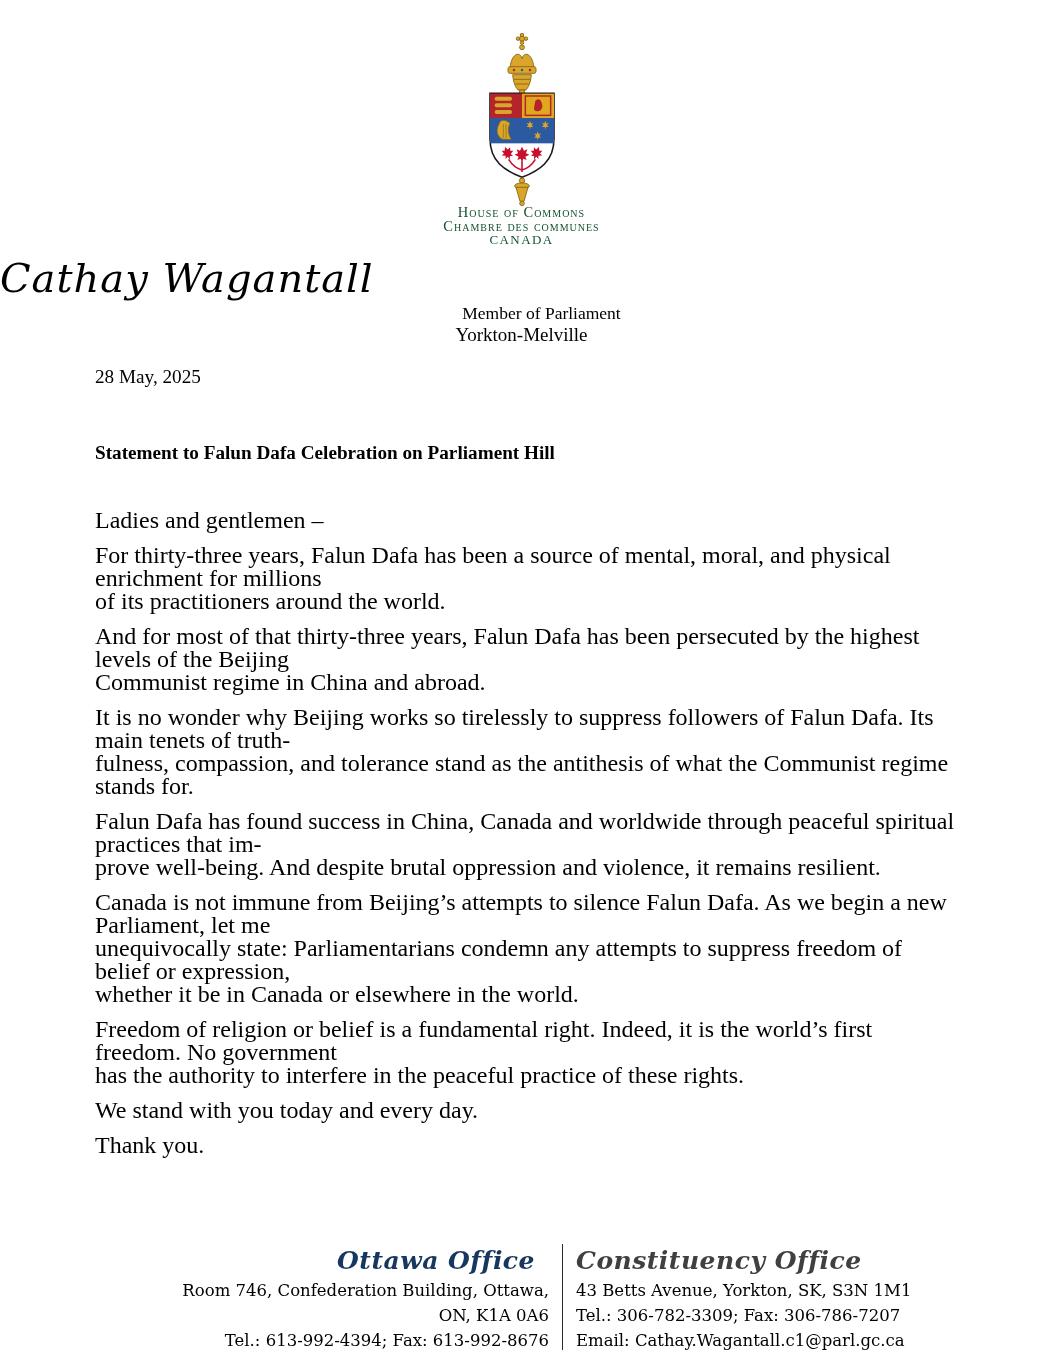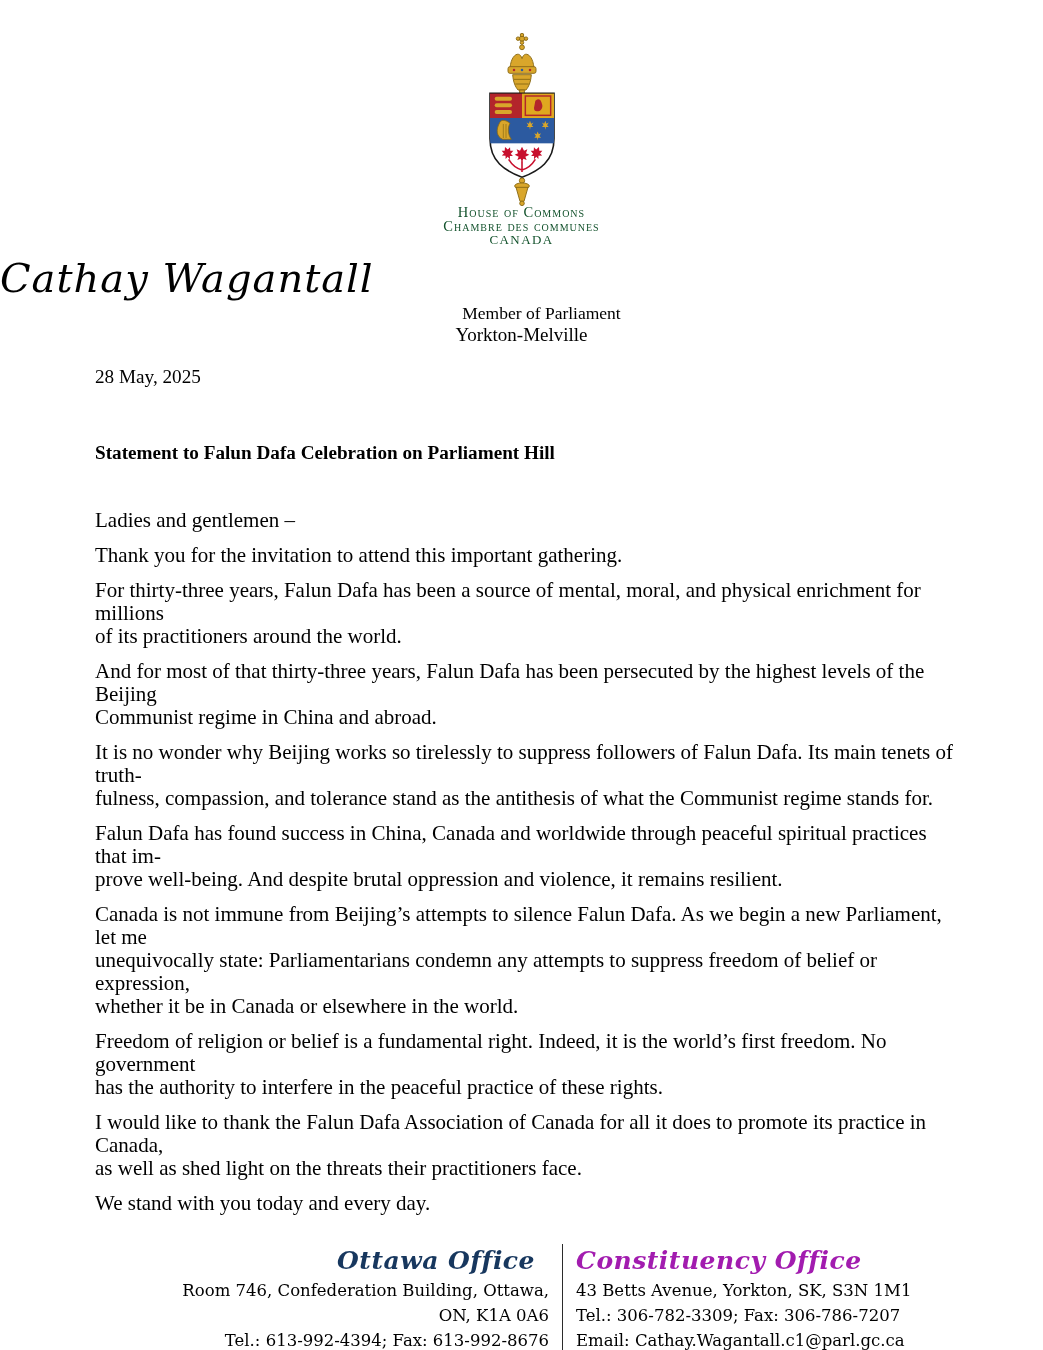--- a/index.html
+++ b/index.html
@@ -17,21 +17,21 @@
        letter-spacing:1px;line-height:44px;}
   .mp-title{position:absolute;top:304px;left:0;width:100%;text-align:center;
        font-size:17.5px;line-height:19px;padding-left:20px;}
   .mp-riding{position:absolute;top:325px;left:0;width:100%;text-align:center;
        font-size:19px;line-height:19px;}
 
   
   .date{position:absolute;top:366px;left:95px;font-size:19.2px;}
   .subject{position:absolute;top:442px;left:95px;font-size:19.2px;font-weight:bold;}
   .body-text{position:absolute;top:509px;left:95px;width:862px;}
-  .body-text p{margin:0 0 12px 0;font-size:21px;line-height:23px;white-space:pre-line;}
+  .body-text p{margin:0 0 12px 0;font-size:24px;line-height:23px;white-space:pre-line;}
 
   
   .footer{position:absolute;top:1244px;left:0;width:100%;margin-left:41px;}
   .footer-cols{display:flex;justify-content:center;align-items:stretch;}
   .fcol{width:392px;font-family:"DejaVu Serif", serif;font-size:16.5px;line-height:25px;}
   .fcol.left{text-align:right;padding-right:13px;border-right:1.6px solid #2b2b2b;}
   .fcol.right{text-align:left;padding-left:13px;}
   .office-title{font-family:"DejaVu Serif", serif;font-style:italic;font-weight:bold;
        font-size:25px;line-height:34px;letter-spacing:0.5px;}
   .fcol.left .office-title{padding-right:14px;}
@@ -122,49 +122,47 @@
 
   <div class="mp-name">Cathay Wagantall</div>
   <div class="mp-title">Member of Parliament</div>
   <div class="mp-riding">Yorkton-Melville</div>
 
   <div class="date">28 May, 2025</div>
   <div class="subject">Statement to Falun Dafa Celebration on Parliament Hill</div>
 
   <div class="body-text">
     <p>Ladies and gentlemen –</p>
-    <p>Thank you for the invitation to attend this important gathering.</p>
     <p>For thirty-three years, Falun Dafa has been a source of mental, moral, and physical enrichment for millions
 of its practitioners around the world.</p>
     <p>And for most of that thirty-three years, Falun Dafa has been persecuted by the highest levels of the Beijing
 Communist regime in China and abroad.</p>
     <p>It is no wonder why Beijing works so tirelessly to suppress followers of Falun Dafa. Its main tenets of truth-
 fulness, compassion, and tolerance stand as the antithesis of what the Communist regime stands for.</p>
     <p>Falun Dafa has found success in China, Canada and worldwide through peaceful spiritual practices that im-
 prove well-being. And despite brutal oppression and violence, it remains resilient.</p>
     <p>Canada is not immune from Beijing’s attempts to silence Falun Dafa. As we begin a new Parliament, let me
 unequivocally state: Parliamentarians condemn any attempts to suppress freedom of belief or expression,
 whether it be in Canada or elsewhere in the world.</p>
     <p>Freedom of religion or belief is a fundamental right. Indeed, it is the world’s first freedom. No government
 has the authority to interfere in the peaceful practice of these rights.</p>
-    <p>I would like to thank the Falun Dafa Association of Canada for all it does to promote its practice in Canada,
-as well as shed light on the threats their practitioners face.</p>
     <p>We stand with you today and every day.</p>
+    <p>Thank you.</p>
   </div>
 
   <div class="footer">
     <div class="footer-cols">
       <div class="fcol left">
         <div class="office-title" style="color:#17375E">Ottawa Office</div>
         <div>Room 746, Confederation Building, Ottawa, ON, K1A 0A6</div>
         <div>Tel.: 613-992-4394; Fax: 613-992-8676</div>
         <div>Email: Cathay.Wagantall@parl.gc.ca</div>
       </div>
       <div class="fcol right">
-        <div class="office-title" style="color:#a21caf">Constituency Office</div>
+        <div class="office-title" style="color:#404040">Constituency Office</div>
         <div>43 Betts Avenue, Yorkton, SK, S3N 1M1</div>
         <div>Tel.: 306-782-3309; Fax: 306-786-7207</div>
         <div>Email: Cathay.Wagantall.c1@parl.gc.ca</div>
       </div>
     </div>
     <div class="website">Website: www.CathayWagantallMP.ca</div>
   </div>
 
 </div>
 

